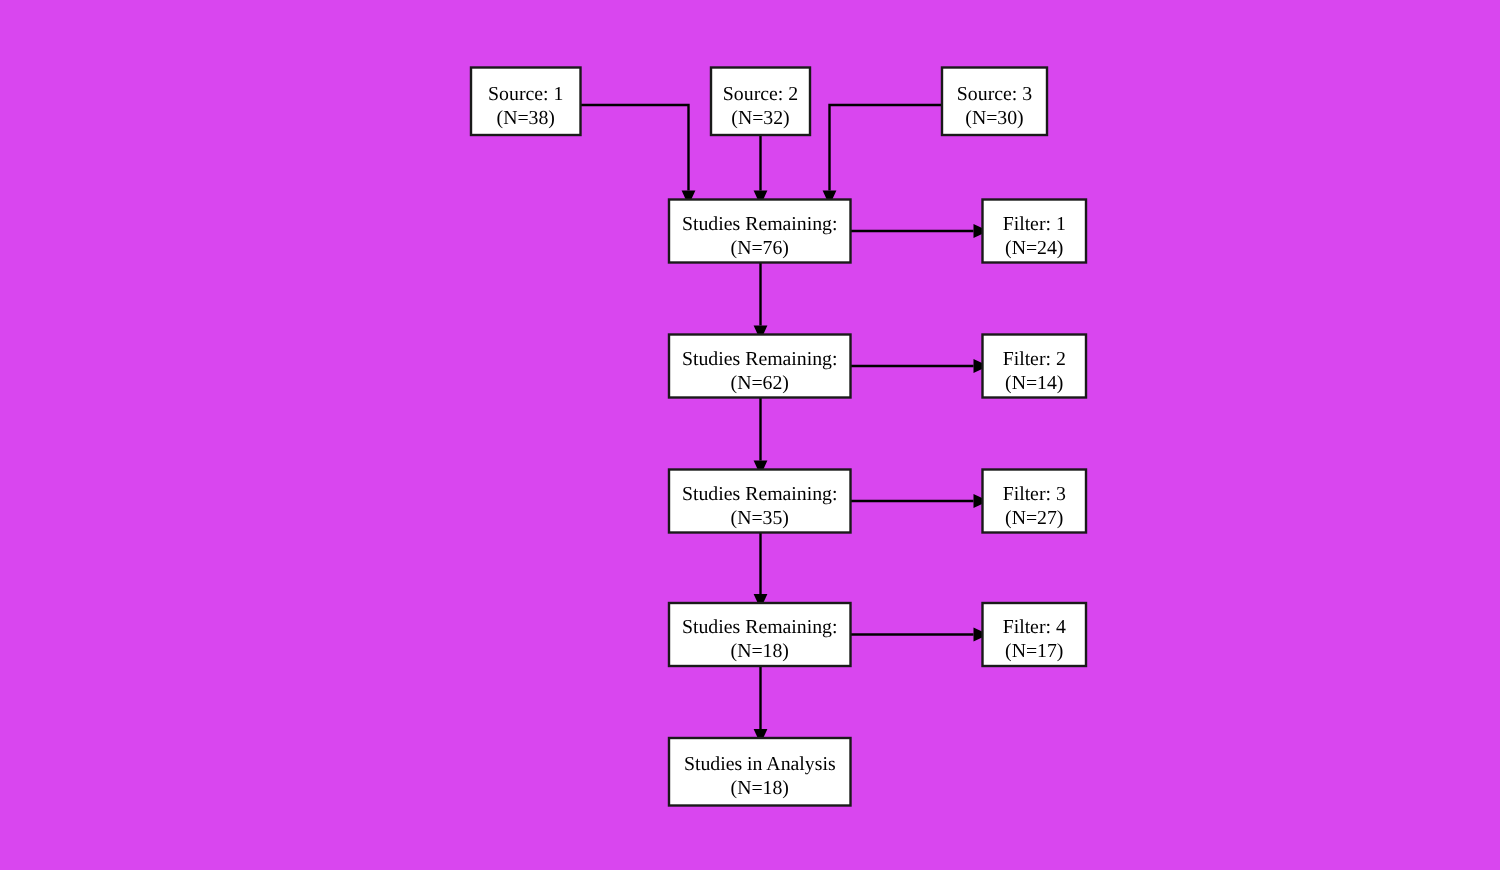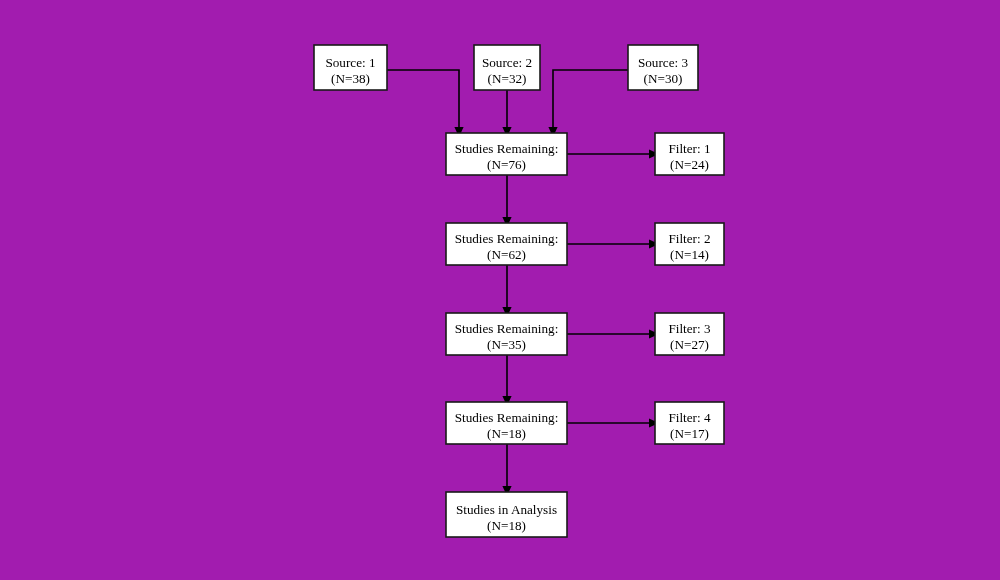--- a/index.html
+++ b/index.html
@@ -10,21 +10,21 @@
   body {
     width: 1000px;
     height: 580px;
     overflow: hidden;
     font-family: "Liberation Serif", "DejaVu Serif", serif;
   }
   #diagram-root {
     position: relative;
     width: 1000px;
     height: 580px;
-    background: #a21caf;
+    background: #d946ef;
   }
   svg.flow {
     position: absolute;
     left: 0;
     top: 0;
     width: 1000px;
     height: 580px;
     display: block;
   }
   .node-box {

